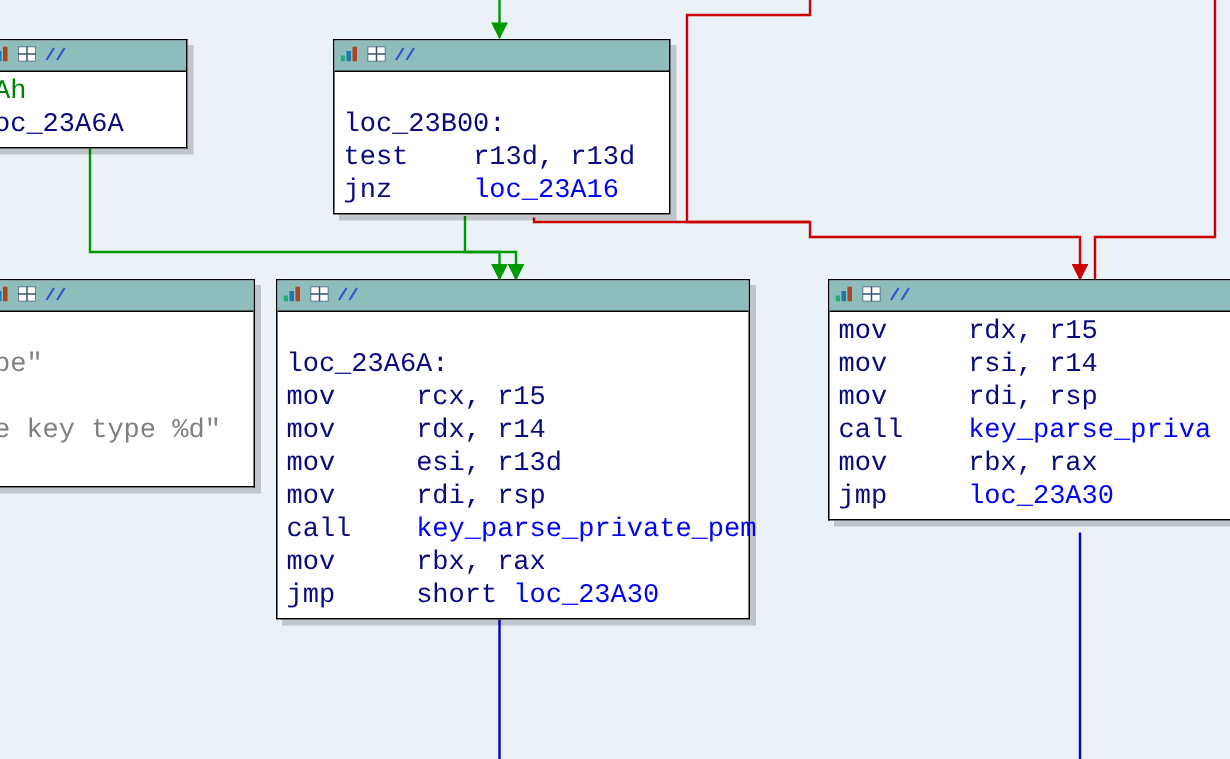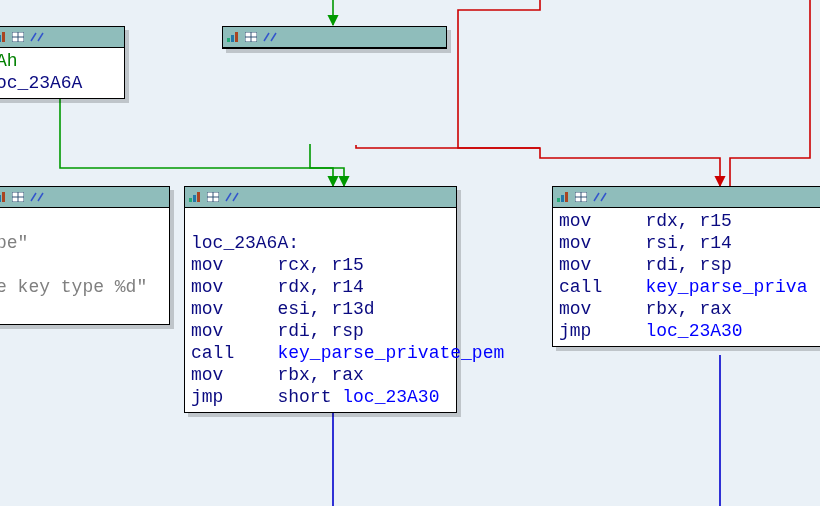--- a/index.html
+++ b/index.html
@@ -129,20 +129,24 @@
           <line x1="6" y1="0" x2="6" y2="10" stroke="#357"></line>
         </svg>
     </span>
     <span class="ticon">
       <svg width="14" height="10">
           <line x1="1" y1="9" x2="6" y2="1" stroke="#35c" stroke-width="1.5"></line>
           <line x1="8" y1="9" x2="13" y2="1" stroke="#35c" stroke-width="1.5"></line>
         </svg>
     </span>
   </div>
+  <div class="body">
+<span class="lbl">loc_23B00:</span>
+<span class="instr"><span>test</span>    <span>r13d, r13d</span></span>
+<span class="instr"><span>jnz</span>     <span class="tgt">loc_23A16</span></span></div>
 </div>
 
 <div class="node cut-left" style="left:-10px; top:186px; width:180px;">
   <div class="titlebar">
     <span class="ticon">
       <svg width="12" height="10">
           <rect x="0" y="6" width="3" height="4" fill="#2a7"></rect>
           <rect x="4" y="3" width="3" height="7" fill="#27a"></rect>
           <rect x="8" y="0" width="3" height="10" fill="#a42"></rect>
         </svg>
@@ -162,21 +166,21 @@
     </span>
   </div>
   <div class="body">
 <span class="str">pe"</span>
 
 <span class="str">e key type %d"</span>
 
 </div>
 </div>
 
-<div class="node" style="left:184px; top:186px; width:273px;">
+<div class="node" style="left:184px; top:186px; width:316px;">
   <div class="titlebar">
     <span class="ticon">
       <svg width="12" height="10">
           <rect x="0" y="6" width="3" height="4" fill="#2a7"></rect>
           <rect x="4" y="3" width="3" height="7" fill="#27a"></rect>
           <rect x="8" y="0" width="3" height="10" fill="#a42"></rect>
         </svg>
     </span>
     <span class="ticon">
       <svg width="12" height="10">

